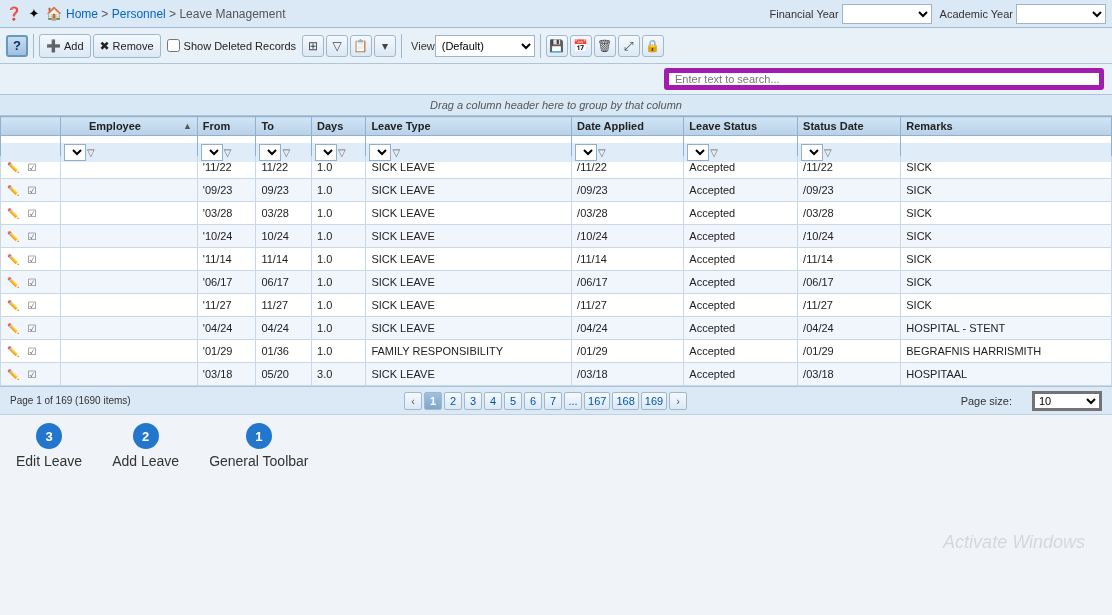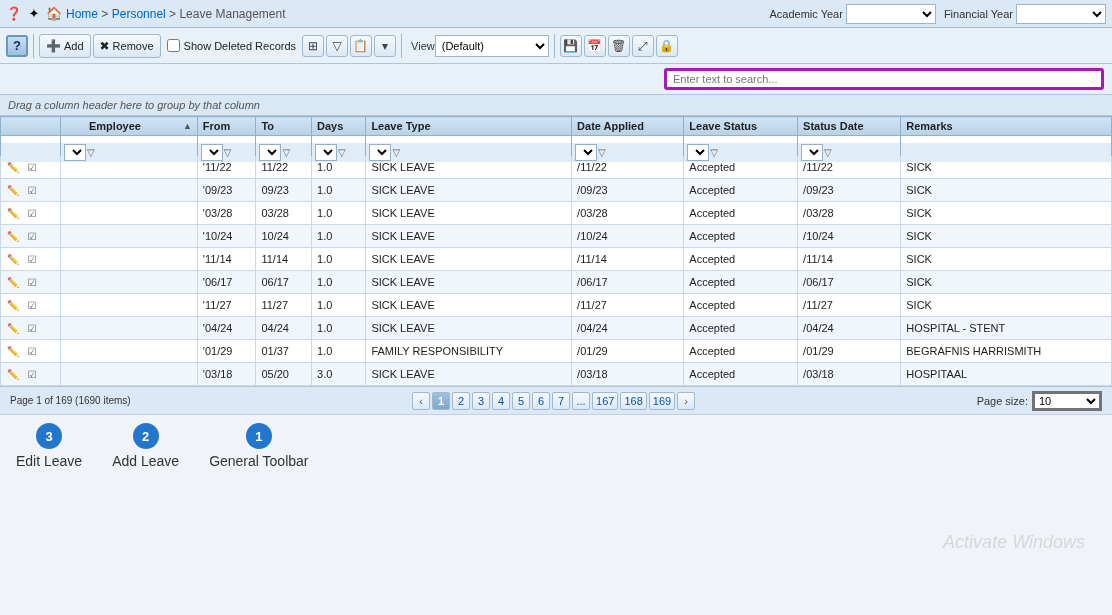--- a/index.html
+++ b/index.html
@@ -33,41 +33,41 @@
     .toolbar-btn {
       display: flex; align-items: center; gap: 3px; padding: 2px 6px; height: 24px;
       border: 1px solid #a0b8cc; border-radius: 3px; background: linear-gradient(to bottom, #f5f9fe, #dce8f5);
       cursor: pointer; font-size: 11px; color: #222; white-space: nowrap;
     }
     .toolbar-btn .btn-icon { font-size: 12px; }
     .show-deleted { display: flex; align-items: center; gap: 4px; font-size: 11px; color: #222; cursor: pointer; padding: 2px 4px; }
     .show-deleted input { margin: 0; }
     .view-section { display: flex; align-items: center; gap: 0; margin-left: 4px; }
     .view-label { font-size: 11px; color: #333; }
-    .view-select { font-size: 11px; border: 1px solid #a0b4c8; background: white; height: 22px; padding: 0 2px; width: 114px; }
+    .view-select { font-size: 11px; border: 1px solid #a0b4c8; background: white; height: 22px; padding: 0 2px; width: 100px; }
     .toolbar-icon-btn {
       width: 22px; height: 22px; border: 1px solid #a0b8cc; border-radius: 3px;
       background: linear-gradient(to bottom, #f5f9fe, #dce8f5); display: flex; align-items: center;
       justify-content: center; cursor: pointer; font-size: 12px; color: #444;
     }
 
     
     .search-bar {
       background: #e8f0f8; border-bottom: 1px solid #b0c4d8; padding: 4px 8px;
       display: flex; justify-content: flex-end;
     }
     .search-input {
-      width: 440px; height: 22px; border: 3px solid #a21caf; border-radius: 3px;
+      width: 440px; height: 22px; border: 5px solid #a21caf; border-radius: 3px;
       padding: 0 6px; font-size: 11px; background: white; color: #999;
     }
 
     
     .group-header {
-      background: #d8e8f5; padding: 4px 8px; font-size: 11px; color: #555;
-      border-bottom: 1px solid #b0c4d8; font-style: italic;
+      background: #d8e8f5; padding: 4px 22px; font-size: 11px; color: #555;
+      border-bottom: 1px solid #b0c4d8; font-style: italic; text-align: center;
     }
 
     
     .table-container {
       overflow: auto; flex: 1; background: white;
       height: calc(615px - 28px - 36px - 30px - 24px - 28px - 32px - 28px);
     }
     table { border-collapse: collapse; width: 100%; font-size: 11px; }
     thead tr.header-row th {
       background: linear-gradient(to bottom, #d0e4f4, #b8d0e8);
@@ -96,21 +96,21 @@
     }
     .page-info { font-size: 10px; color: #333; }
     .page-links { display: flex; align-items: center; gap: 2px; }
     .page-link {
       min-width: 18px; height: 18px; border: 1px solid #a0b8cc; background: linear-gradient(to bottom, #f5f9fe, #dce8f5);
       display: flex; align-items: center; justify-content: center; cursor: pointer; font-size: 11px;
       color: #0055aa; border-radius: 2px; padding: 0 3px;
     }
     .page-link.active { background: linear-gradient(to bottom, #a0c0e0, #80a8c8); color: white; font-weight: bold; }
     .page-link.nav { color: #555; }
-    .page-size { display: flex; align-items: center; gap: 4px; font-size: 11px; color: #333; }
+    .page-size { display: flex; align-items: center; gap: 20px; font-size: 11px; color: #333; }
     .page-size select { font-size: 11px; border: 3px solid #737373; background: white; height: 20px; width: 70px; }
 
     
     .footer-tooltips {
       display: flex; align-items: flex-start; gap: 30px; padding: 8px 16px;
       background: #f0f4f8; border-top: 1px solid #c0d0e0; height: 60px;
     }
     .tooltip-item { display: flex; flex-direction: column; align-items: center; gap: 4px; }
     .tooltip-circle {
       width: 26px; height: 26px; border-radius: 50%; background: #2277cc;
@@ -137,25 +137,25 @@
     </div>
     <div class="breadcrumb">
       <a>Home</a>
       <span> &gt; </span>
       <a>Personnel</a>
       <span> &gt; </span>
       <span>Leave Management</span>
     </div>
     <div class="year-selectors">
       <div class="year-selector">
+        <span>Financial Year</span>
+        <select></select>
+      </div>
+      <div class="year-selector">
         <span>Academic Year</span>
-        <select></select>
-      </div>
-      <div class="year-selector">
-        <span>Financial Year</span>
         <select></select>
       </div>
     </div>
   </div>
 
   <div class="toolbar">
     <div class="help-btn">?</div>
     <div class="toolbar-sep"></div>
     <button class="toolbar-btn">
       <span class="btn-icon">➕</span>
@@ -406,21 +406,21 @@
   </tr>
           <tr>
     <td>
       <div class="actions-cell">
         <span class="row-btn" title="Edit">✏️</span>
         <span class="row-btn">☑</span>
       </div>
     </td>
     <td></td>
     <td>'01/29</td>
-    <td>01/37</td>
+    <td>01/36</td>
     <td>1.0</td>
     <td>FAMILY RESPONSIBILITY</td>
     <td>/01/29</td>
     <td>Accepted</td>
     <td>/01/29</td>
     <td>BEGRAFNIS HARRISMITH</td>
   </tr>
           <tr>
     <td>
       <div class="actions-cell">

